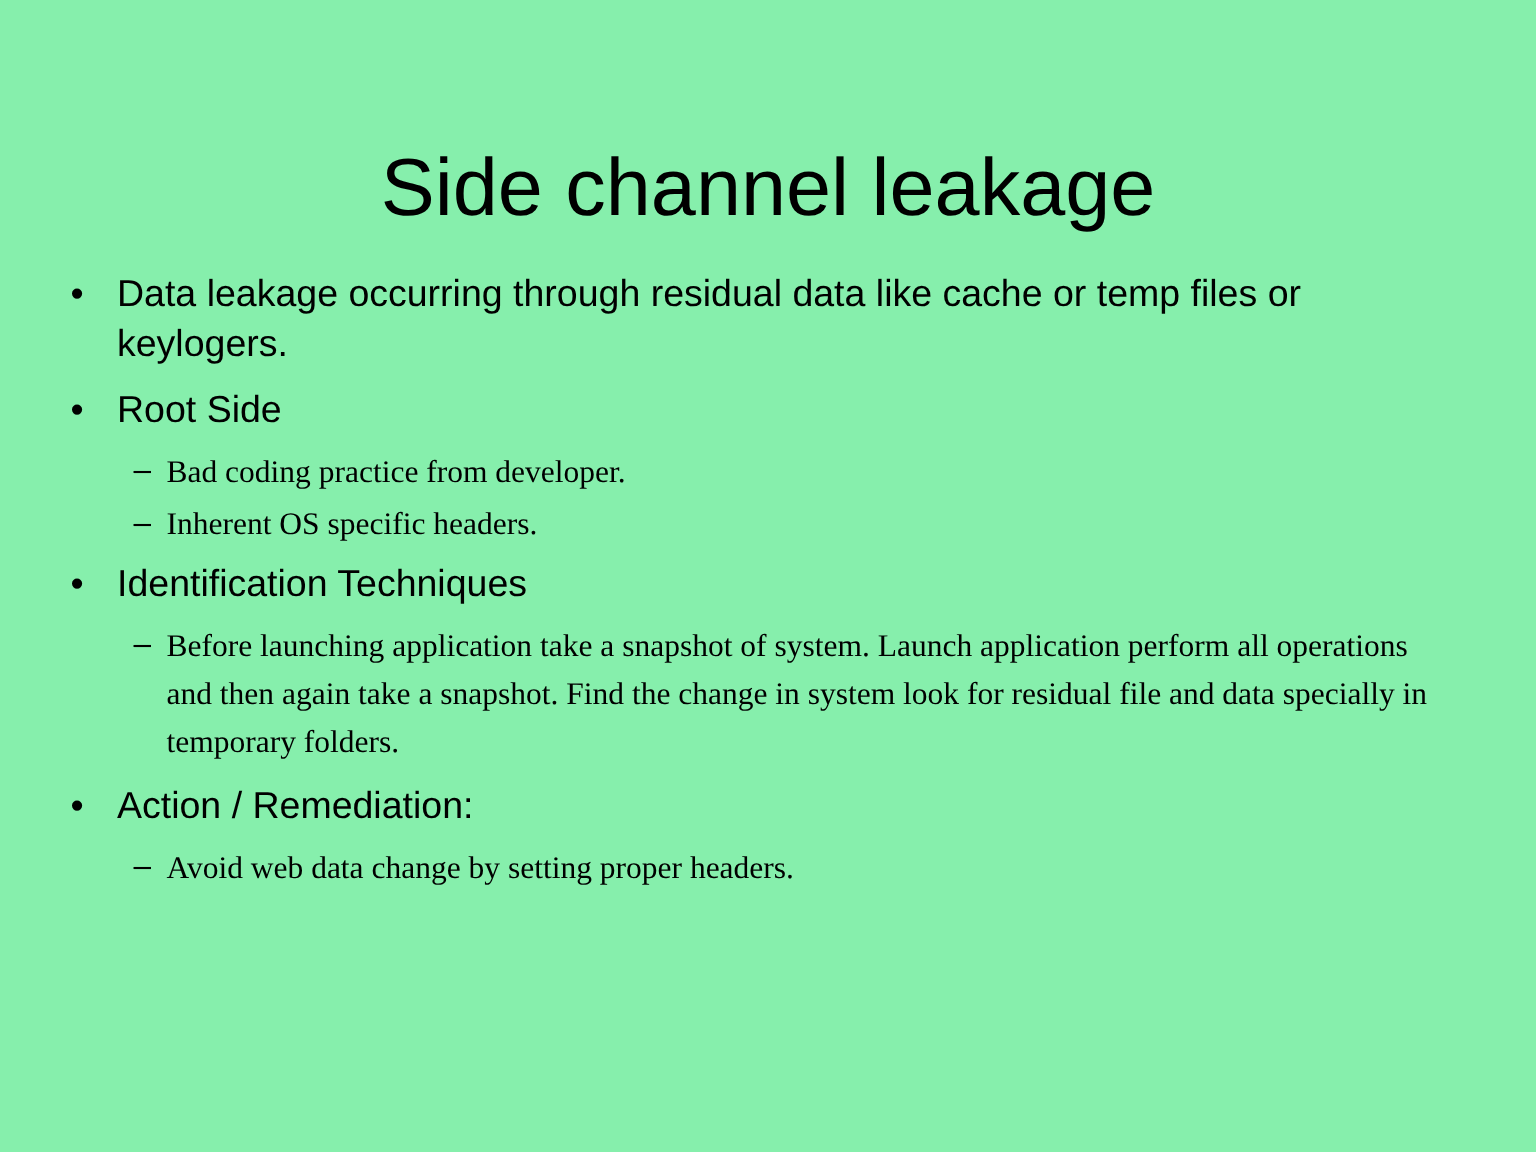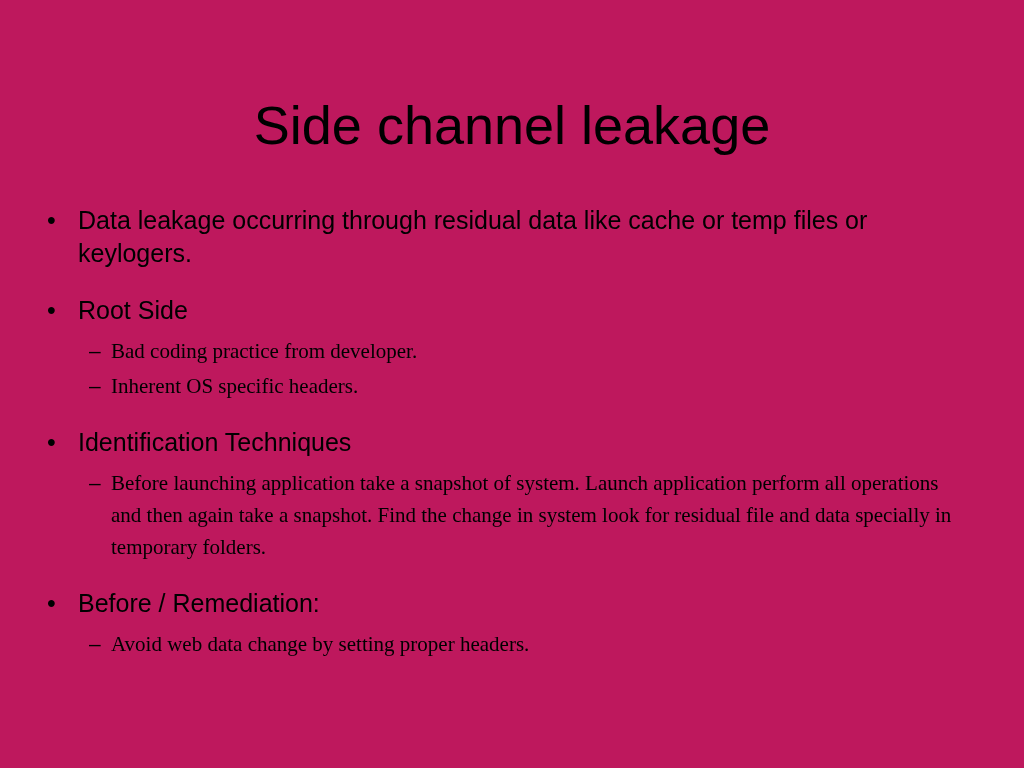--- a/index.html
+++ b/index.html
@@ -13,21 +13,21 @@
     overflow: hidden;
     font-family: "Liberation Sans", sans-serif;
     color: #000000;
     -webkit-font-smoothing: antialiased;
   }
 
   .slide {
     position: relative;
     width: 1024px;
     height: 768px;
-    background: #be185d;
+    background: #86efac;
     box-sizing: border-box;
   }
 
   
   .slide-title {
     position: absolute;
     left: 0;
     top: 58px;
     width: 1024px;
     text-align: center;
@@ -63,21 +63,20 @@
   .lvl1 > .marker {
     position: absolute;
     left: 3px;
     top: 0;
     font-size: 25px;
     line-height: 33px;
     width: 20px;
   }
   .lvl1 > .text {
     display: block;
-    margin-top: 24px;
   }
 
   
   .lvl2 {
     font-size: 21px;
     line-height: 32px;
     padding-left: 67px;
     margin-bottom: 4px;
   }
   .lvl2 > .marker {
@@ -132,21 +131,21 @@
       <span class="text">Identification Techniques</span>
     </div>
 
     <div class="bullet lvl2 gap-lg">
       <span class="marker">–</span>
       <span class="text">Before launching application take a snapshot of system. Launch application perform all operations and then again take a snapshot. Find the change in system look for residual file and data specially in temporary folders.</span>
     </div>
 
     <div class="bullet lvl1 gap-md">
       <span class="marker">•</span>
-      <span class="text">Before / Remediation:</span>
+      <span class="text">Action / Remediation:</span>
     </div>
 
     <div class="bullet lvl2">
       <span class="marker">–</span>
       <span class="text">Avoid web data change by setting proper headers.</span>
     </div>
 
   </div>
 </div>
 

